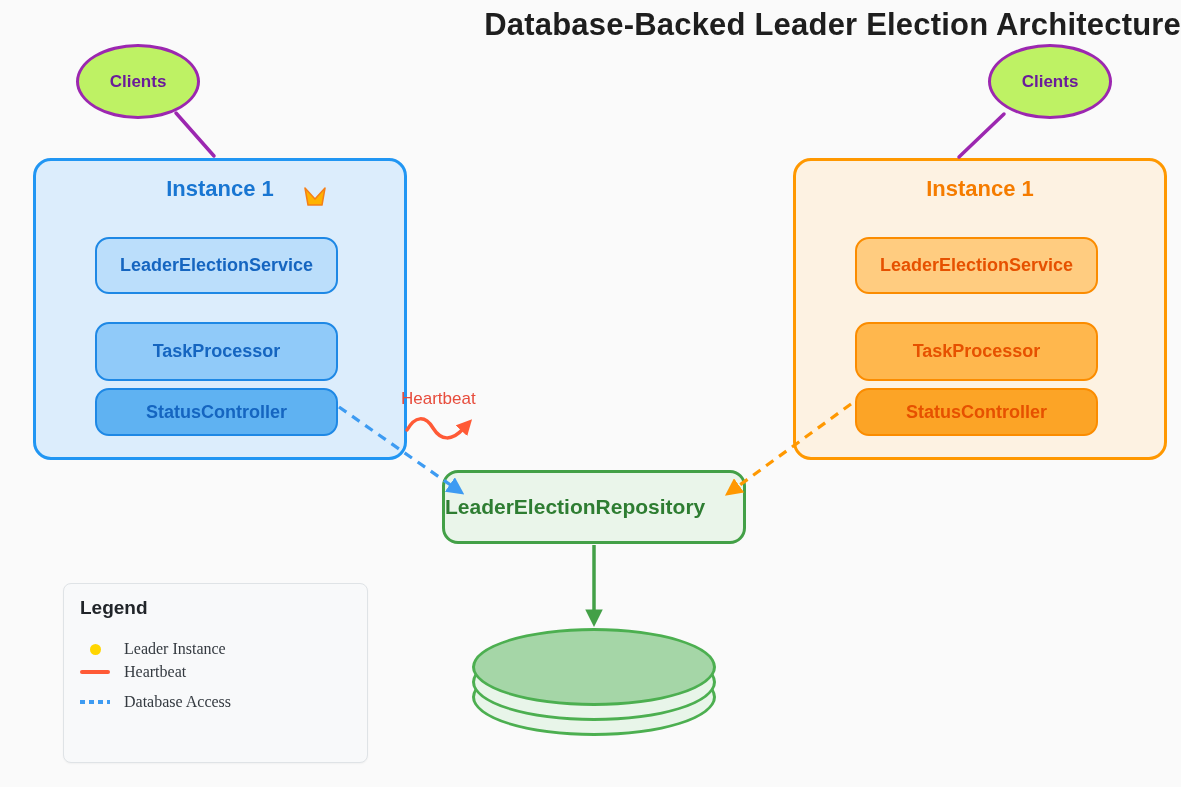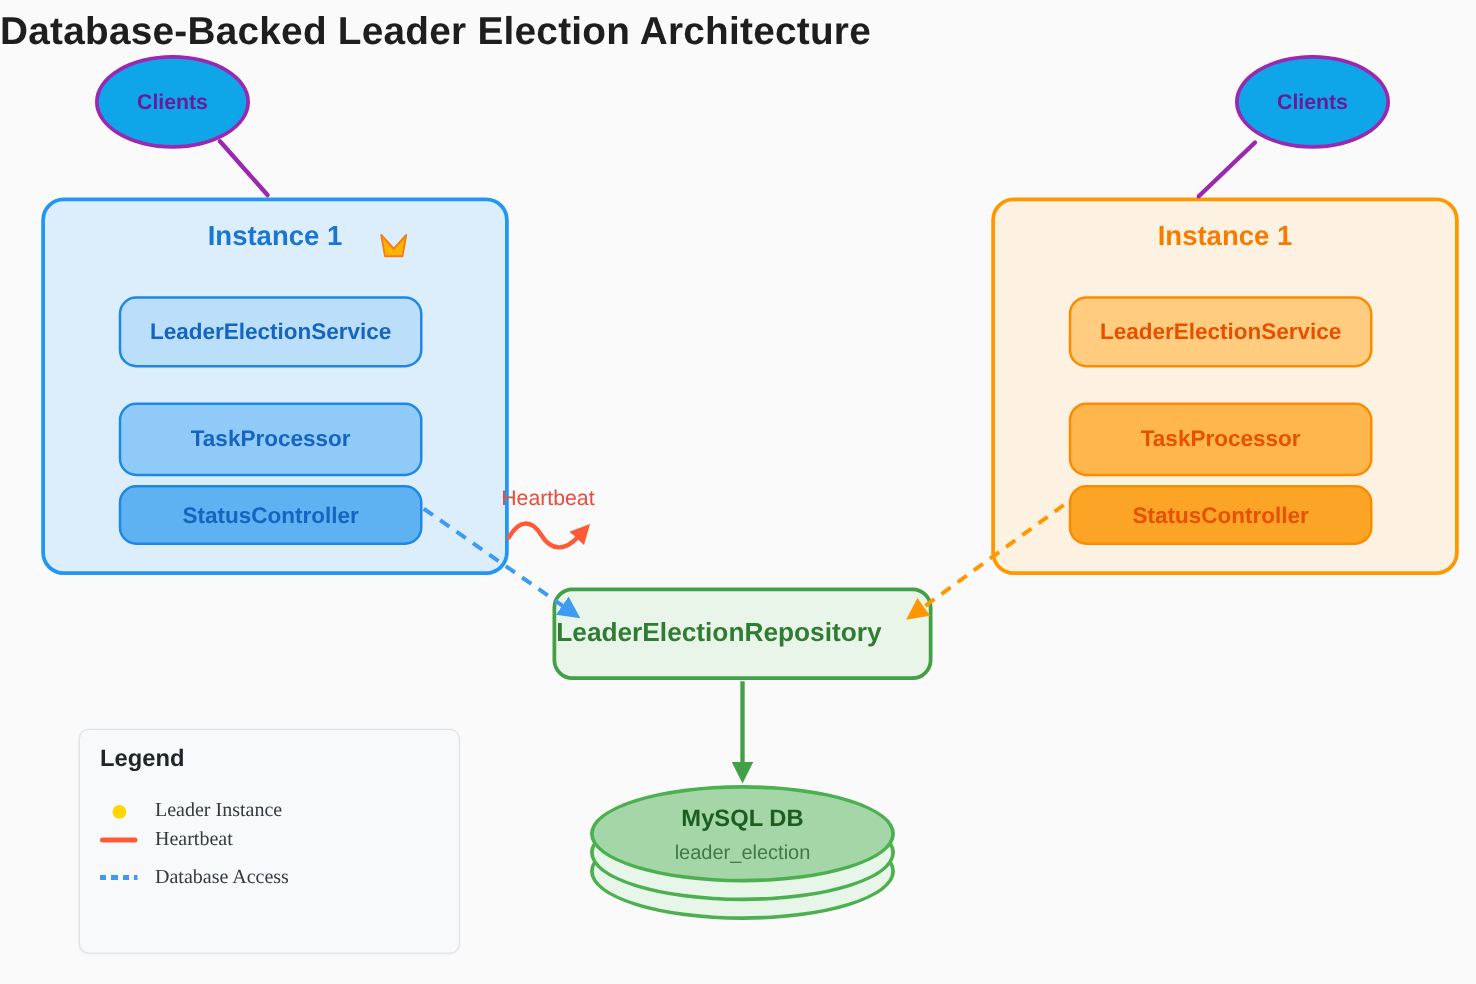--- a/index.html
+++ b/index.html
@@ -1,27 +1,27 @@
 <!DOCTYPE html>
 <html><head>
 <meta charset="utf-8">
 <style>
   html,body{margin:0;padding:0;}
   body{font-family:"Liberation Sans",sans-serif;background:#fafafa;}
   .stage{position:relative;width:1181px;height:787px;background:#fafafa;overflow:hidden;}
 
-  .diagram-title{position:absolute;top:7px;left:0;width:100%;text-align:left;
+  .diagram-title{position:absolute;top:7px;left:0;width:100%;text-align:right;
     font-size:31px;font-weight:bold;color:#1e1e1e;letter-spacing:.2px;}
 
   
   .wires{position:absolute;left:0;top:0;z-index:5;pointer-events:none;}
 
   
   .client{position:absolute;width:124px;height:75px;border-radius:50%;
-    background:#0ea5e9;border:3px solid #9c27b0;display:flex;align-items:center;justify-content:center;
+    background:#bef264;border:3px solid #9c27b0;display:flex;align-items:center;justify-content:center;
     box-sizing:border-box;z-index:2;}
   .client span{font-size:17px;font-weight:bold;color:#6a1b9a;}
   .client.left{left:76px;top:44px;}
   .client.right{left:988px;top:44px;}
 
   
   .inst{position:absolute;top:158px;width:374px;height:302px;border-radius:18px;
     box-sizing:border-box;border:3px solid;z-index:1;}
   .inst.blue{left:33px;background:#dcedfc;border-color:#2196f3;}
   .inst.orange{left:793px;background:#fdf2e2;border-color:#ff9800;}
@@ -124,24 +124,20 @@
 
   <div class="heartbeat-label">Heartbeat</div>
 
   <div class="repo">
     <span>LeaderElectionRepository</span>
   </div>
 
   <div class="disk bottom"></div>
   <div class="disk middle"></div>
   <div class="disk top"></div>
-  <div class="db-text">
-    <div class="db-name">MySQL DB</div>
-    <div class="db-schema">leader_election</div>
-  </div>
 
   <div class="legend">
     <div class="legend-title">Legend</div>
     <div class="legend-row">
       <span class="mk">
           <span class="mk-dot"></span>
         </span>
       <span class="legend-label">Leader Instance</span>
     </div>
     <div class="legend-row tight">

